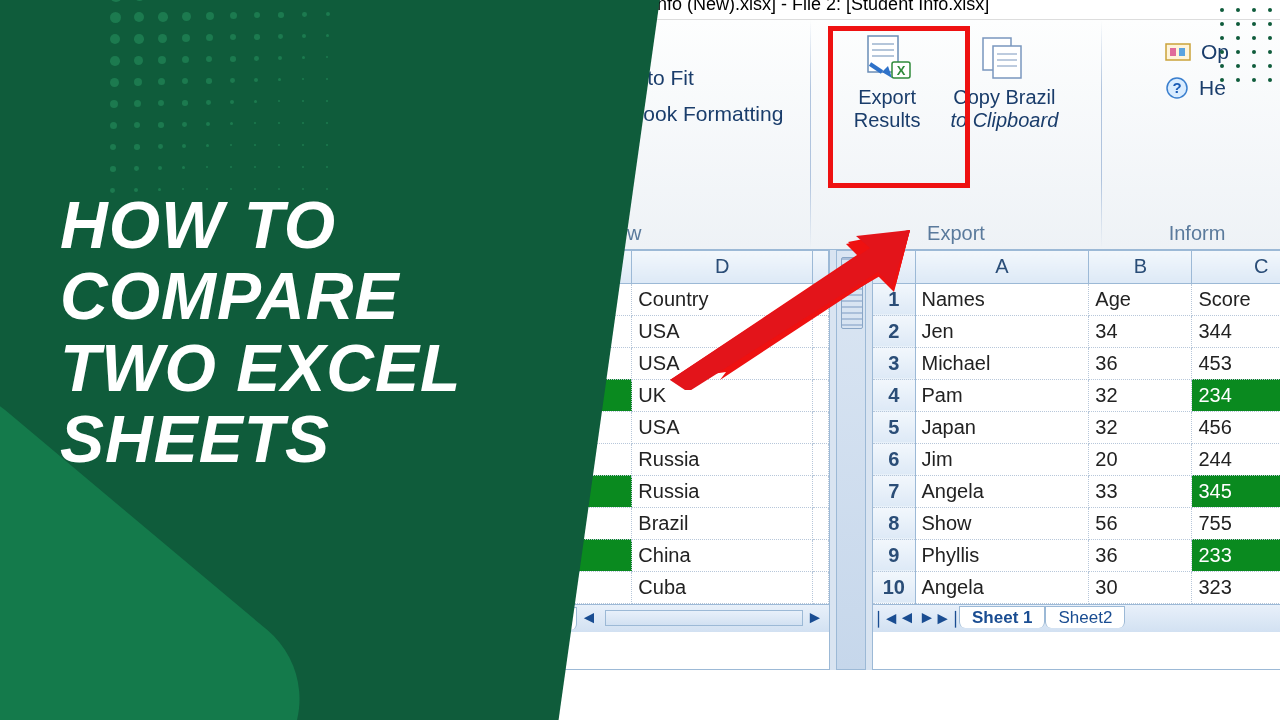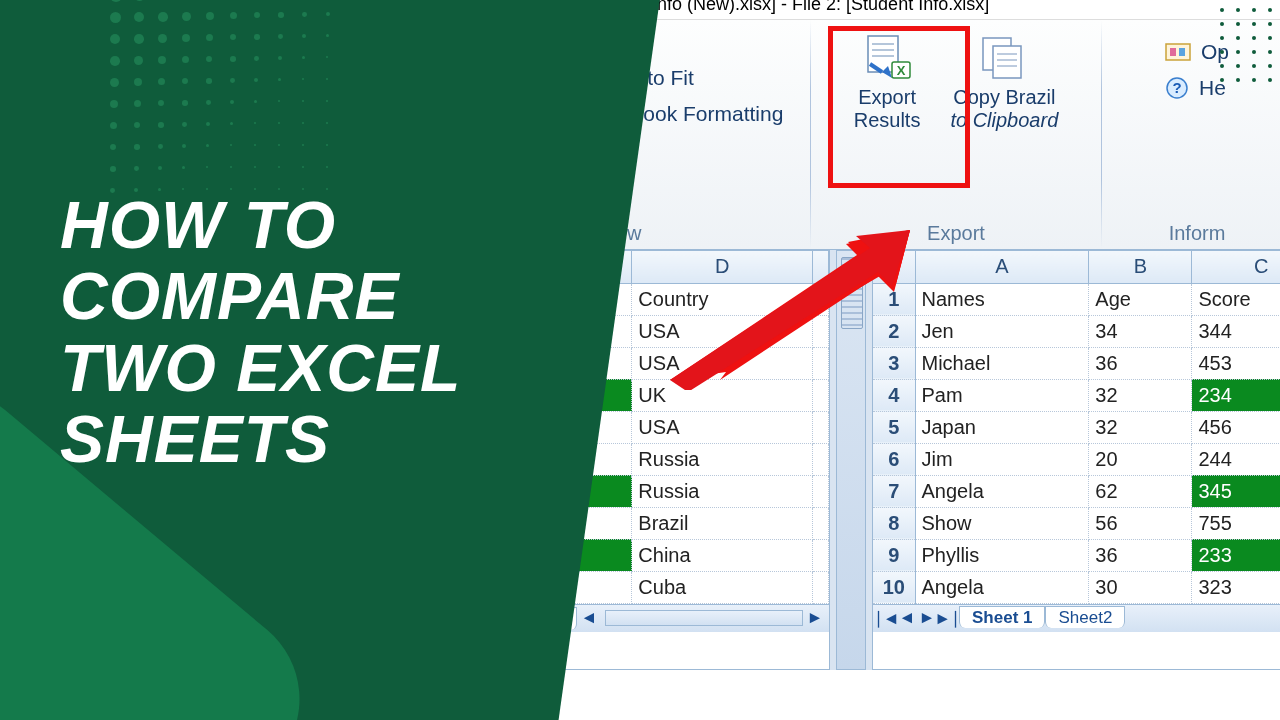--- a/index.html
+++ b/index.html
@@ -430,21 +430,21 @@
             </tr>
             <tr>
               <td class="rownum">6</td>
               <td>Jim</td>
               <td>20</td>
               <td>244</td>
             </tr>
             <tr>
               <td class="rownum">7</td>
               <td>Angela</td>
-              <td>62</td>
+              <td>33</td>
               <td class="hl">345</td>
             </tr>
             <tr>
               <td class="rownum">8</td>
               <td>Show</td>
               <td>56</td>
               <td>755</td>
             </tr>
             <tr>
               <td class="rownum">9</td>

